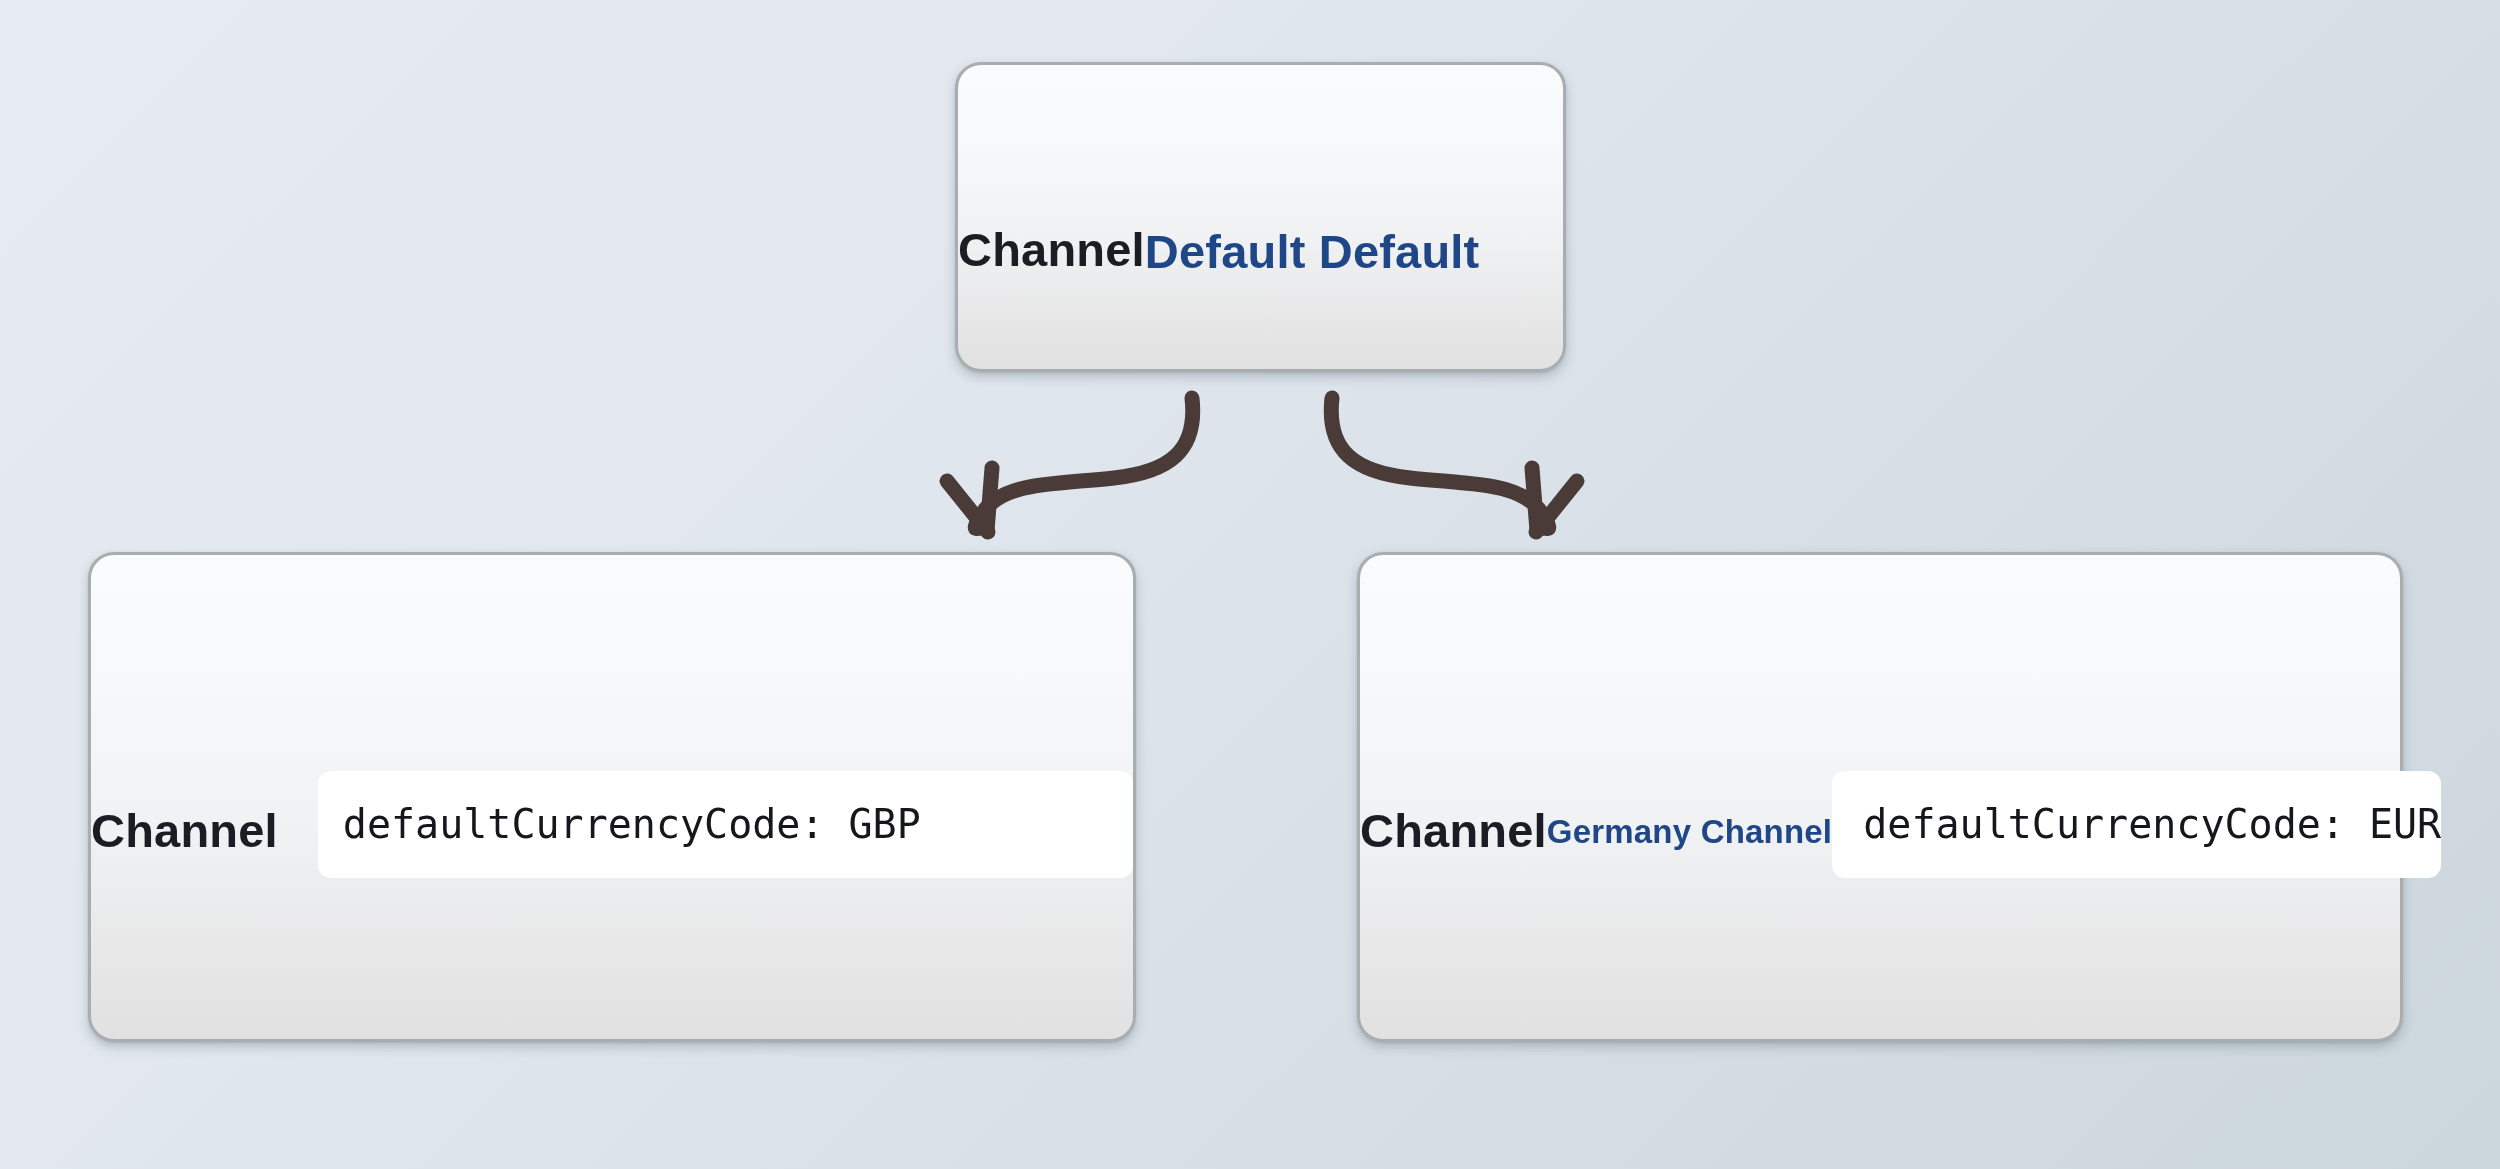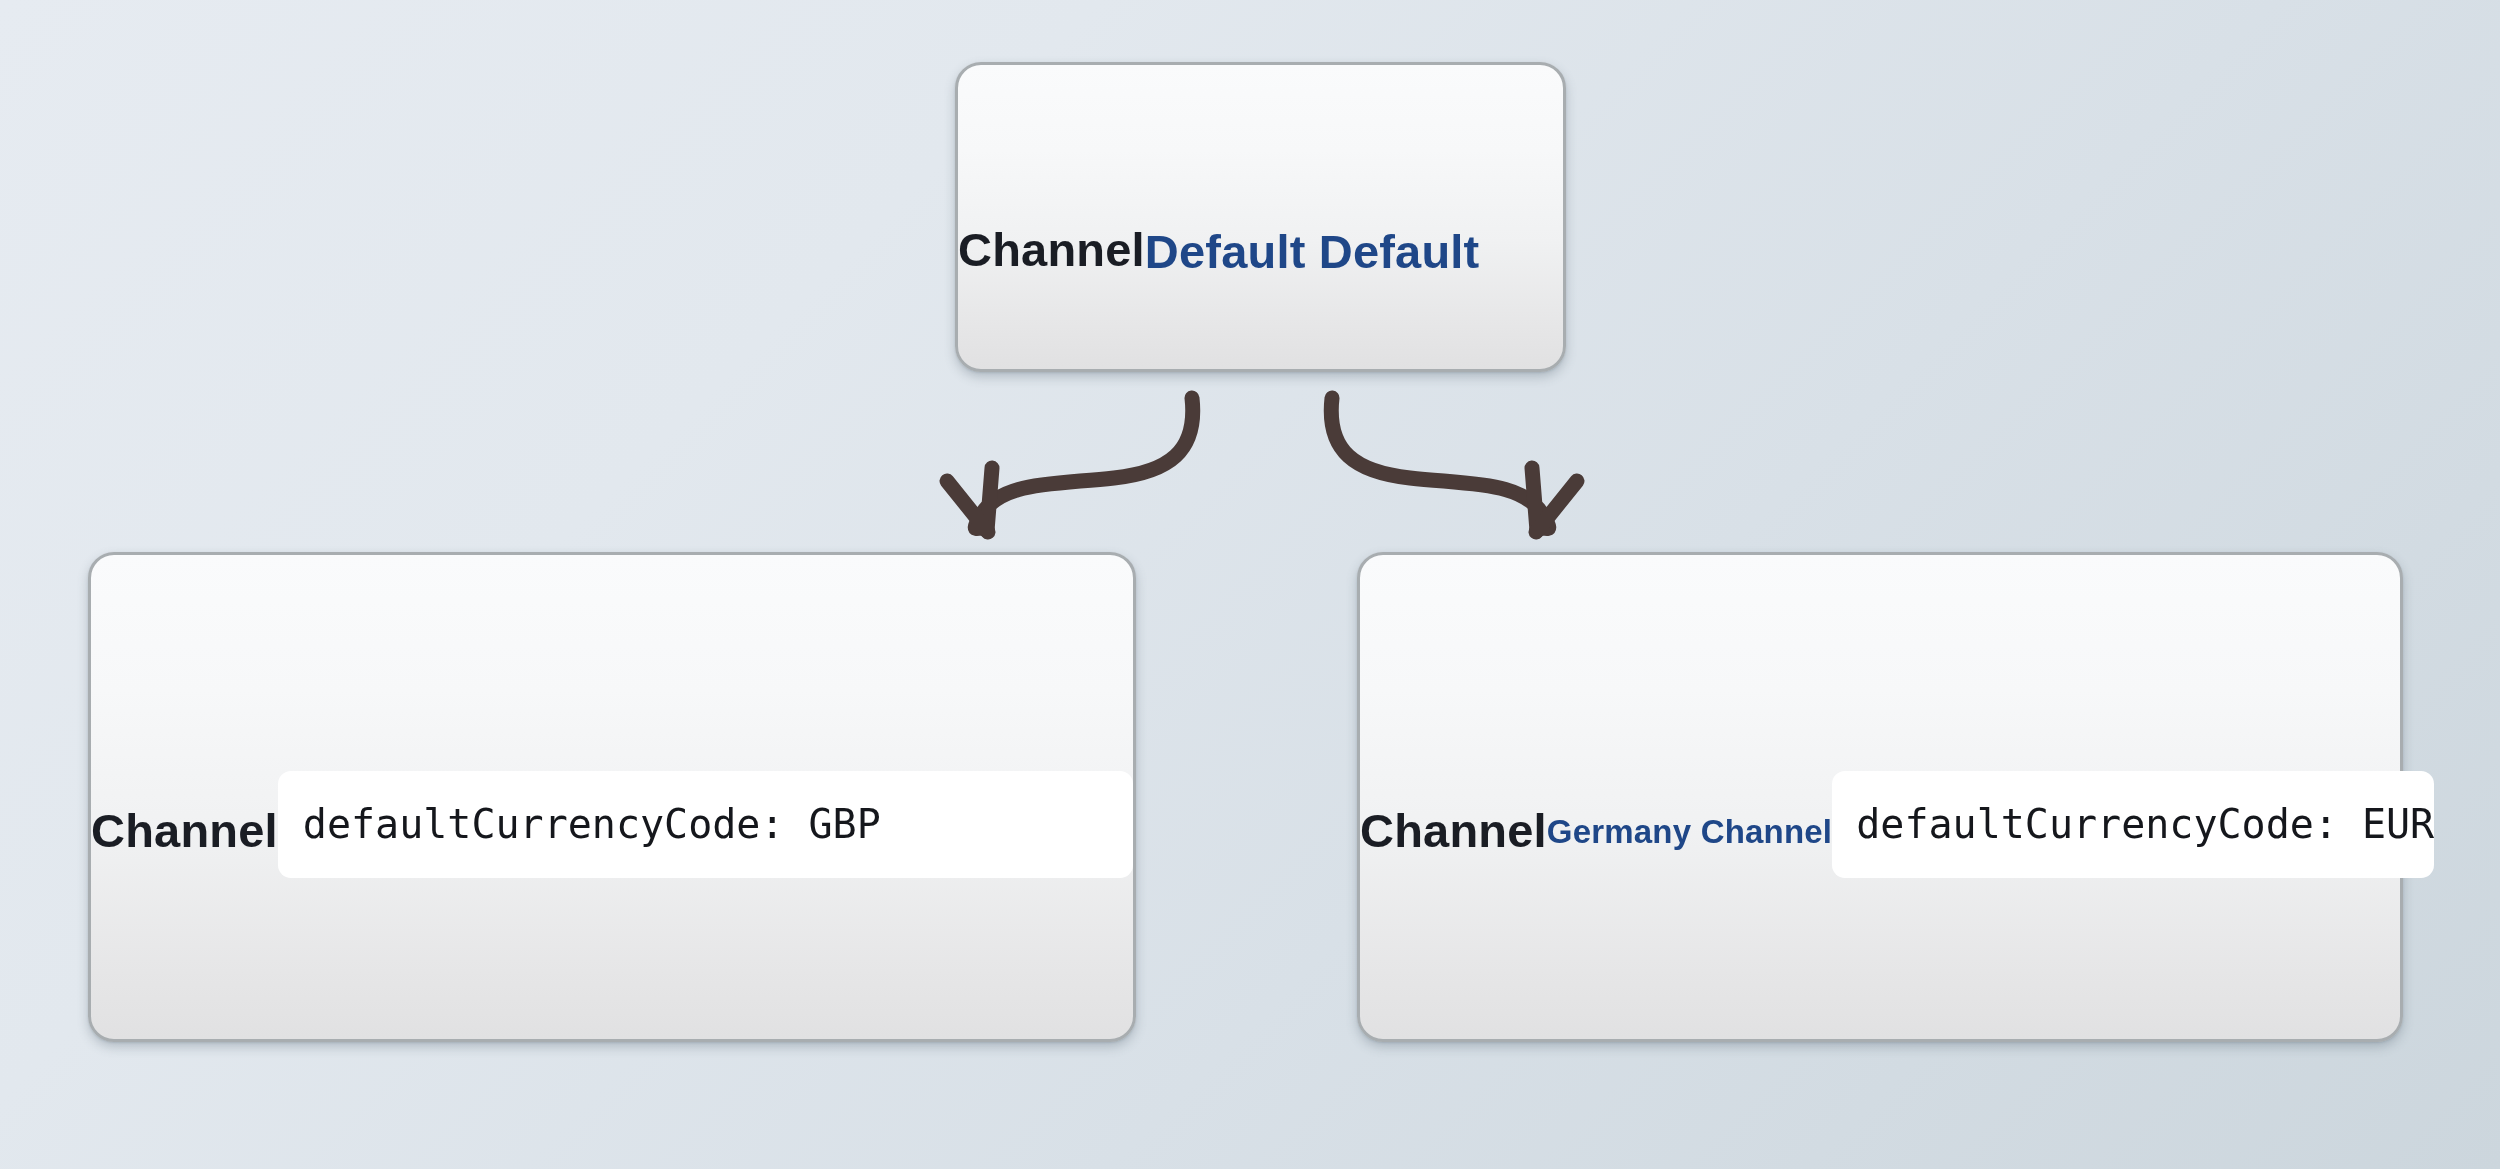--- a/index.html
+++ b/index.html
@@ -113,20 +113,21 @@
   }
   #node-uk .node-name {
     font-size: 47px;
     margin-top: 68px;
   }
   #node-uk .prop-pill {
     width: 898px;
     height: 107px;
     margin-top: 54px;
     padding-left: 25px;
+    margin-left: 40px;
   }
   #node-uk .prop-text {
     font-size: 40px;
   }
 
   
   #node-germany {
     left: 1357px;
     top: 552px;
     width: 1046px;
@@ -137,21 +138,21 @@
     margin-top: 66px;
   }
   #node-germany .node-name {
     font-size: 33px;
     margin-top: 68px;
   }
   #node-germany .prop-pill {
     width: 897px;
     height: 107px;
     margin-top: 54px;
-    padding-left: 24px;
+    padding-left: 31px;
     text-align: right;
   }
   #node-germany .prop-text {
     font-size: 40px;
   }
 </style>
 </head>
 <body>
 
 <div id="canvas">

